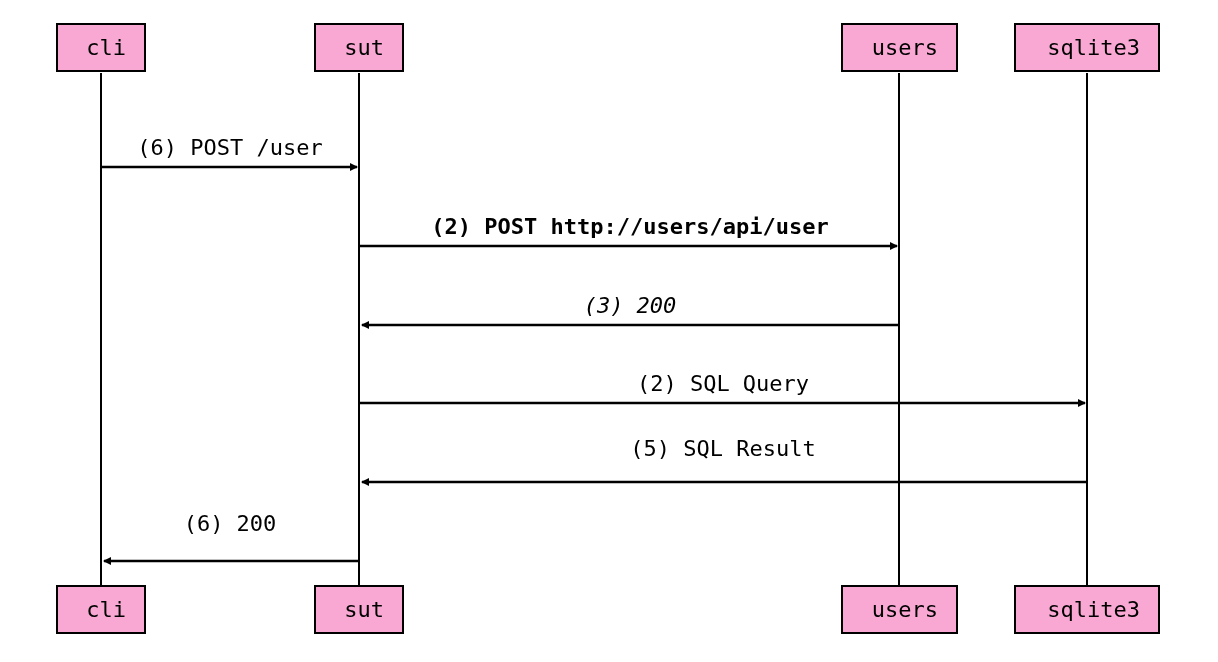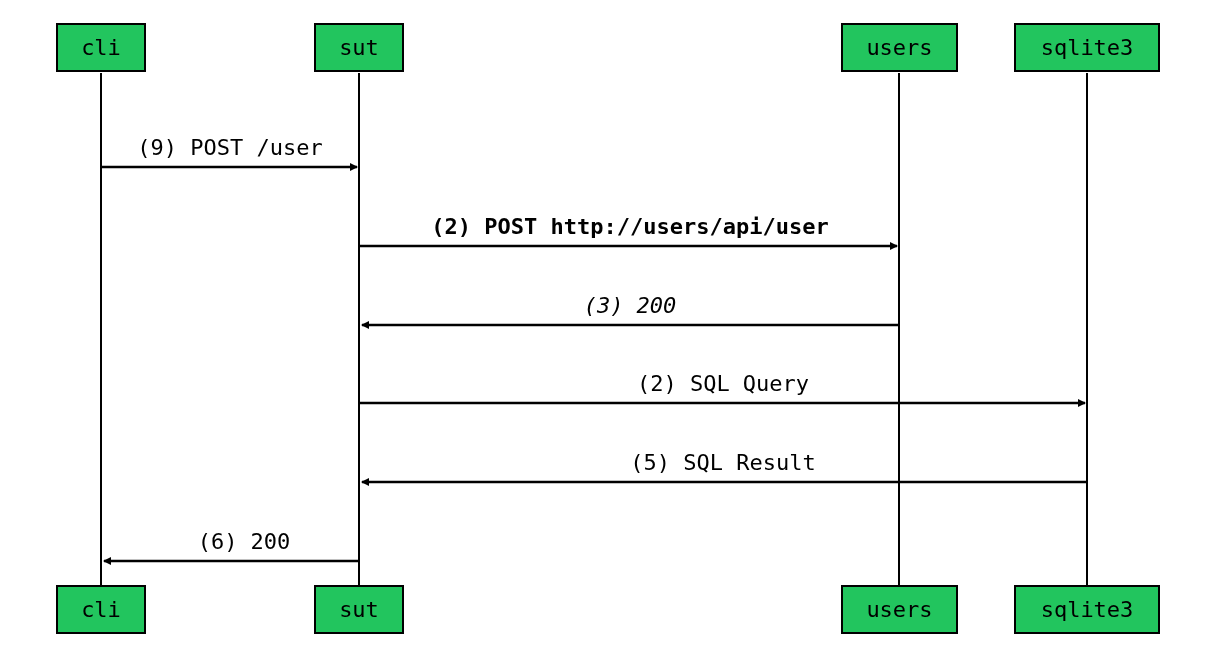--- a/index.html
+++ b/index.html
@@ -8,22 +8,22 @@
     width: 1218px;
     height: 662px;
     background: #ffffff;
     font-family: "Menlo", "Consolas", "DejaVu Sans Mono", monospace;
     font-size: 22px;
     position: relative;
   }
   .participant-box {
     position: absolute;
     border: 2.5px solid #000;
-    background: #22c55e;
-    text-align: center;
+    background: #f9a8d4;
+    text-align: right;
     padding: 10px 18px;
     box-sizing: border-box;
     white-space: nowrap;
   }
   .lifeline {
     position: absolute;
     width: 0;
     border-left: 2.5px solid #000;
   }
   .msg-label {
@@ -71,26 +71,26 @@
 </div>
 <div class="participant-box" style="left:1014px; top:585px; width:146px;">
   <span>sqlite3</span>
 </div>
 
 <div class="lifeline" style="left:100px; top:73px; height:512px;"></div>
 <div class="lifeline" style="left:358px; top:73px; height:512px;"></div>
 <div class="lifeline" style="left:898px; top:73px; height:512px;"></div>
 <div class="lifeline" style="left:1086px; top:73px; height:512px;"></div>
 
-<div class="msg-label" style="left:230px; top:135px;">(9) POST /user</div>
+<div class="msg-label" style="left:230px; top:135px;">(6) POST /user</div>
 <div class="msg-label" style="left:630px; top:214px;font-weight:bold;">(2) POST http://users/api/user</div>
 <div class="msg-label" style="left:630px; top:293px;font-style:italic;">(3) 200</div>
 <div class="msg-label" style="left:723px; top:371px;">(2) SQL Query</div>
-<div class="msg-label" style="left:723px; top:450px;text-align:right;">(5) SQL Result</div>
-<div class="msg-label" style="left:230px; top:529px;margin-left:14px;">(6) 200</div>
+<div class="msg-label" style="left:723px; top:436px;text-align:right;">(5) SQL Result</div>
+<div class="msg-label" style="left:230px; top:511px;">(6) 200</div>
 
 <svg class="arrows">
   <defs>
     <marker id="arrowhead" markerWidth="8" markerHeight="8" refX="7" refY="4" orient="auto" markerUnits="userSpaceOnUse">
       <path d="M0,0 L8,4 L0,8 Z" fill="#000"></path>
     </marker>
   </defs>
 
   <line x1="102" y1="167" x2="357" y2="167" marker-end="url(#arrowhead)"></line>
 

